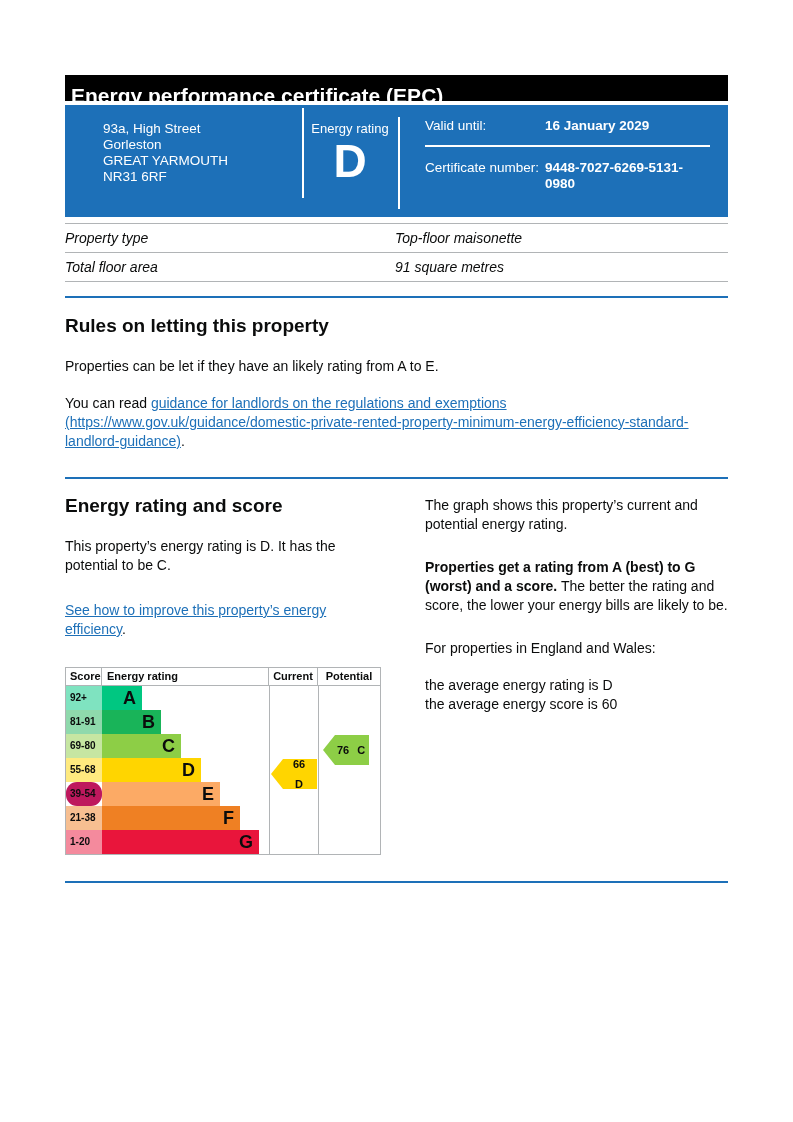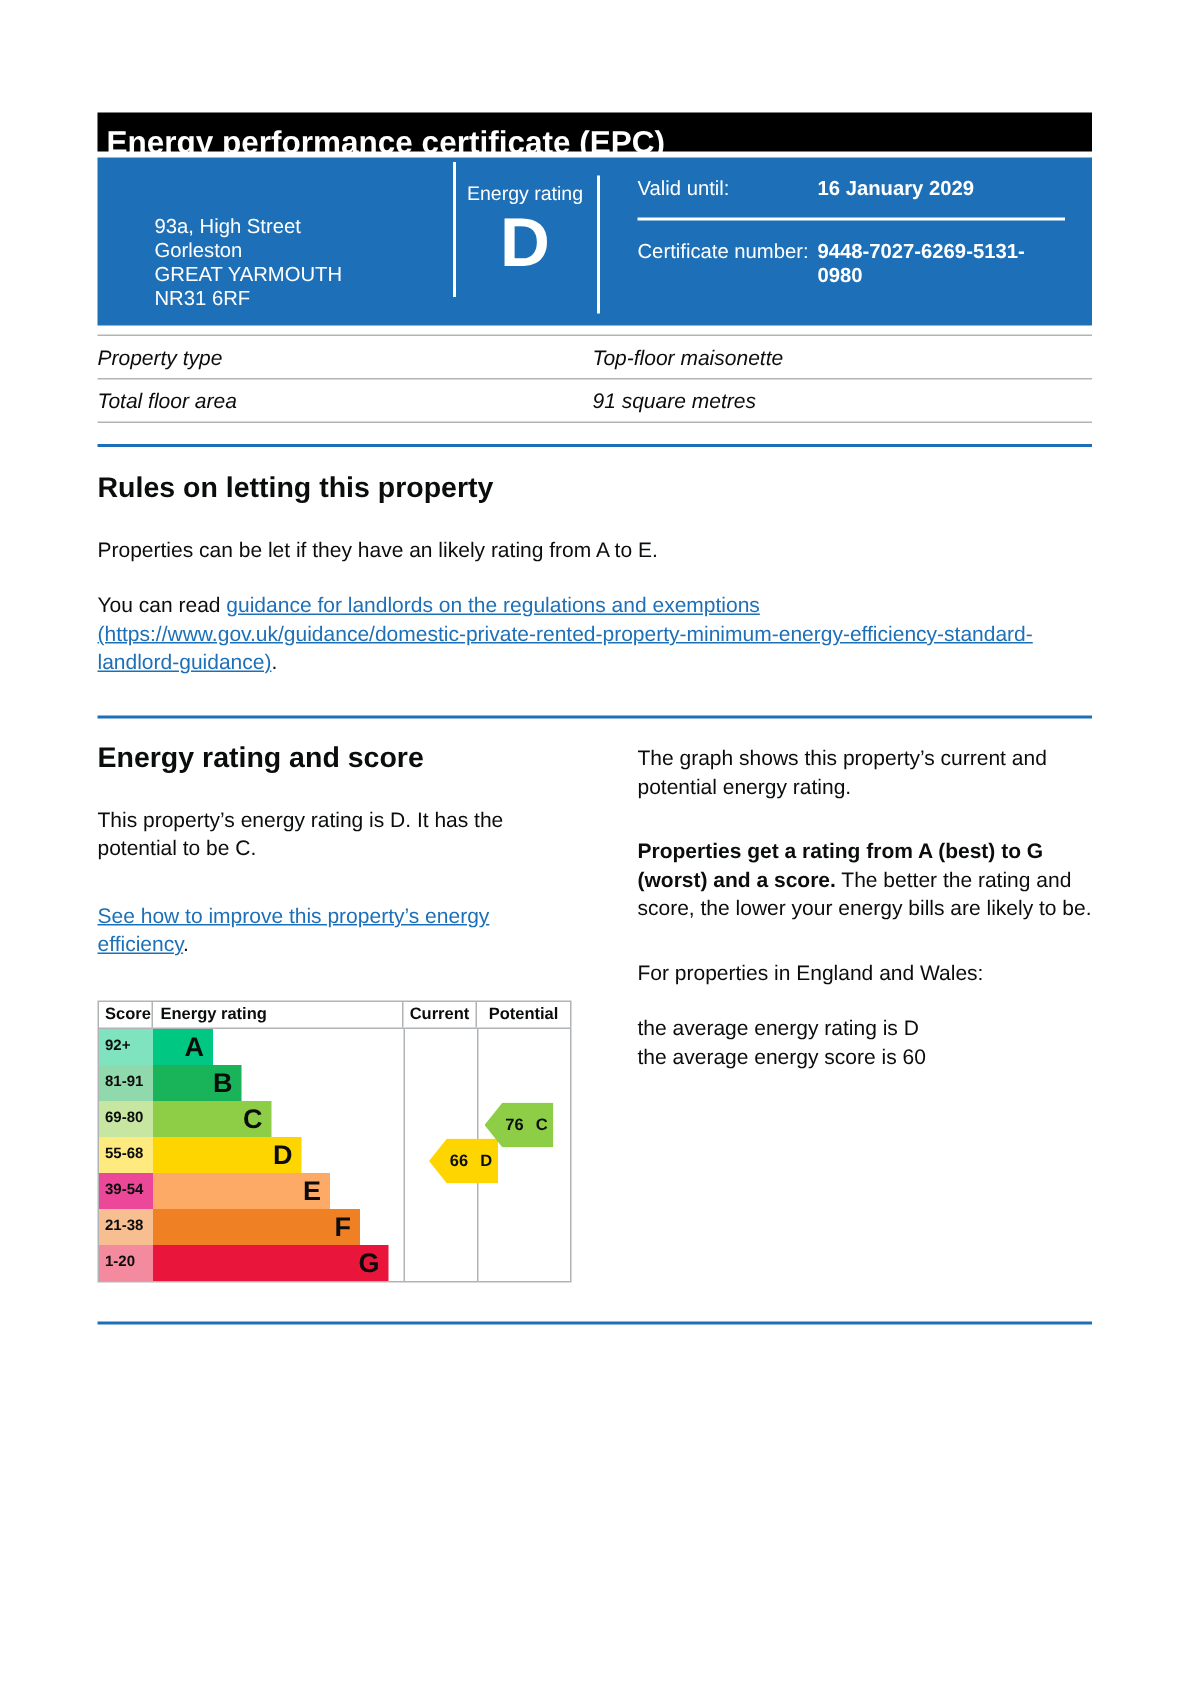--- a/index.html
+++ b/index.html
@@ -5,21 +5,21 @@
   html,body{margin:0;padding:0;background:#fff;}
   body{font-family:"Liberation Sans","DejaVu Sans",sans-serif;color:#0b0c0c;}
   .page{position:relative;width:793px;height:1122px;background:#fff;box-sizing:border-box;
         padding:75px 65px 0 65px;overflow:hidden;}
   
   .header-band{margin:0 0 4px 0;background:#000;color:#fff;height:26px;line-height:41px;
         font-size:21px;font-weight:bold;padding-left:6px;}
   
   .blue-box{background:#1d70b8;color:#fff;height:112px;display:flex;position:relative;
         margin-bottom:6px;}
-  .address{width:237px;box-sizing:border-box;padding:38px 0 0 38px;font-size:13.5px;line-height:16px;}
+  .address{width:237px;box-sizing:border-box;padding:16px 0 0 38px;font-size:13.5px;line-height:16px;}
   .rating-cell{width:96px;box-sizing:border-box;text-align:center;padding-top:16px;
         border-left:2px solid #fff;border-right:2px solid #fff;
         border-image:linear-gradient(#fff,#fff) 2;}
   .rating-cell{border-left:none;border-right:none;}
   .vdiv{position:absolute;width:2px;background:#fff;}
   .vdiv.left{left:237px;top:3px;height:90px;}
   .vdiv.right{left:333px;top:12px;height:92px;}
   .rating-label{font-size:13px;}
   .rating-letter{font-size:46px;font-weight:bold;line-height:46px;margin-top:2px;}
   .validity{flex:1;box-sizing:border-box;padding-left:27px;}
@@ -157,40 +157,40 @@
                 <span>C</span>
               </div>
             </div>
             <div class="chart-row">
               <div class="score-cell" style="background: rgb(255, 234, 127);">55-68</div>
               <div class="band-bar" style="width: 99px; background: rgb(255, 213, 0);">
                 <span>D</span>
               </div>
             </div>
             <div class="chart-row">
-              <div class="score-cell" style="background: #ec4899;">39-54</div>
+              <div class="score-cell" style="background: #be185d; border-radius: 11px;">39-54</div>
               <div class="band-bar" style="width: 118px; background: rgb(252, 170, 101);">
                 <span>E</span>
               </div>
             </div>
             <div class="chart-row">
               <div class="score-cell" style="background: rgb(247, 191, 145);">21-38</div>
               <div class="band-bar" style="width: 138px; background: rgb(239, 128, 35);">
                 <span>F</span>
               </div>
             </div>
             <div class="chart-row">
               <div class="score-cell" style="background: rgb(244, 138, 157);">1-20</div>
               <div class="band-bar" style="width: 157px; background: rgb(233, 21, 59);">
                 <span>G</span>
               </div>
             </div>
             <div class="col-sep" style="left: 203px;"></div>
             <div class="col-sep" style="left: 252px;"></div>
-            <div class="arrow" style="background: rgb(255, 213, 0); left: 220px; width: 46px; top: 73px;">
+            <div class="arrow" style="background: rgb(255, 213, 0); left: 205px; width: 46px; top: 73px; flex-direction: column;">
               <span>66</span>
               <span>D</span>
             </div>
             <div class="arrow" style="background: rgb(141, 206, 70); left: 257px; width: 46px; top: 49px;">
               <span>76</span>
               <span>C</span>
             </div>
           </div>
       </div>
     </div>

